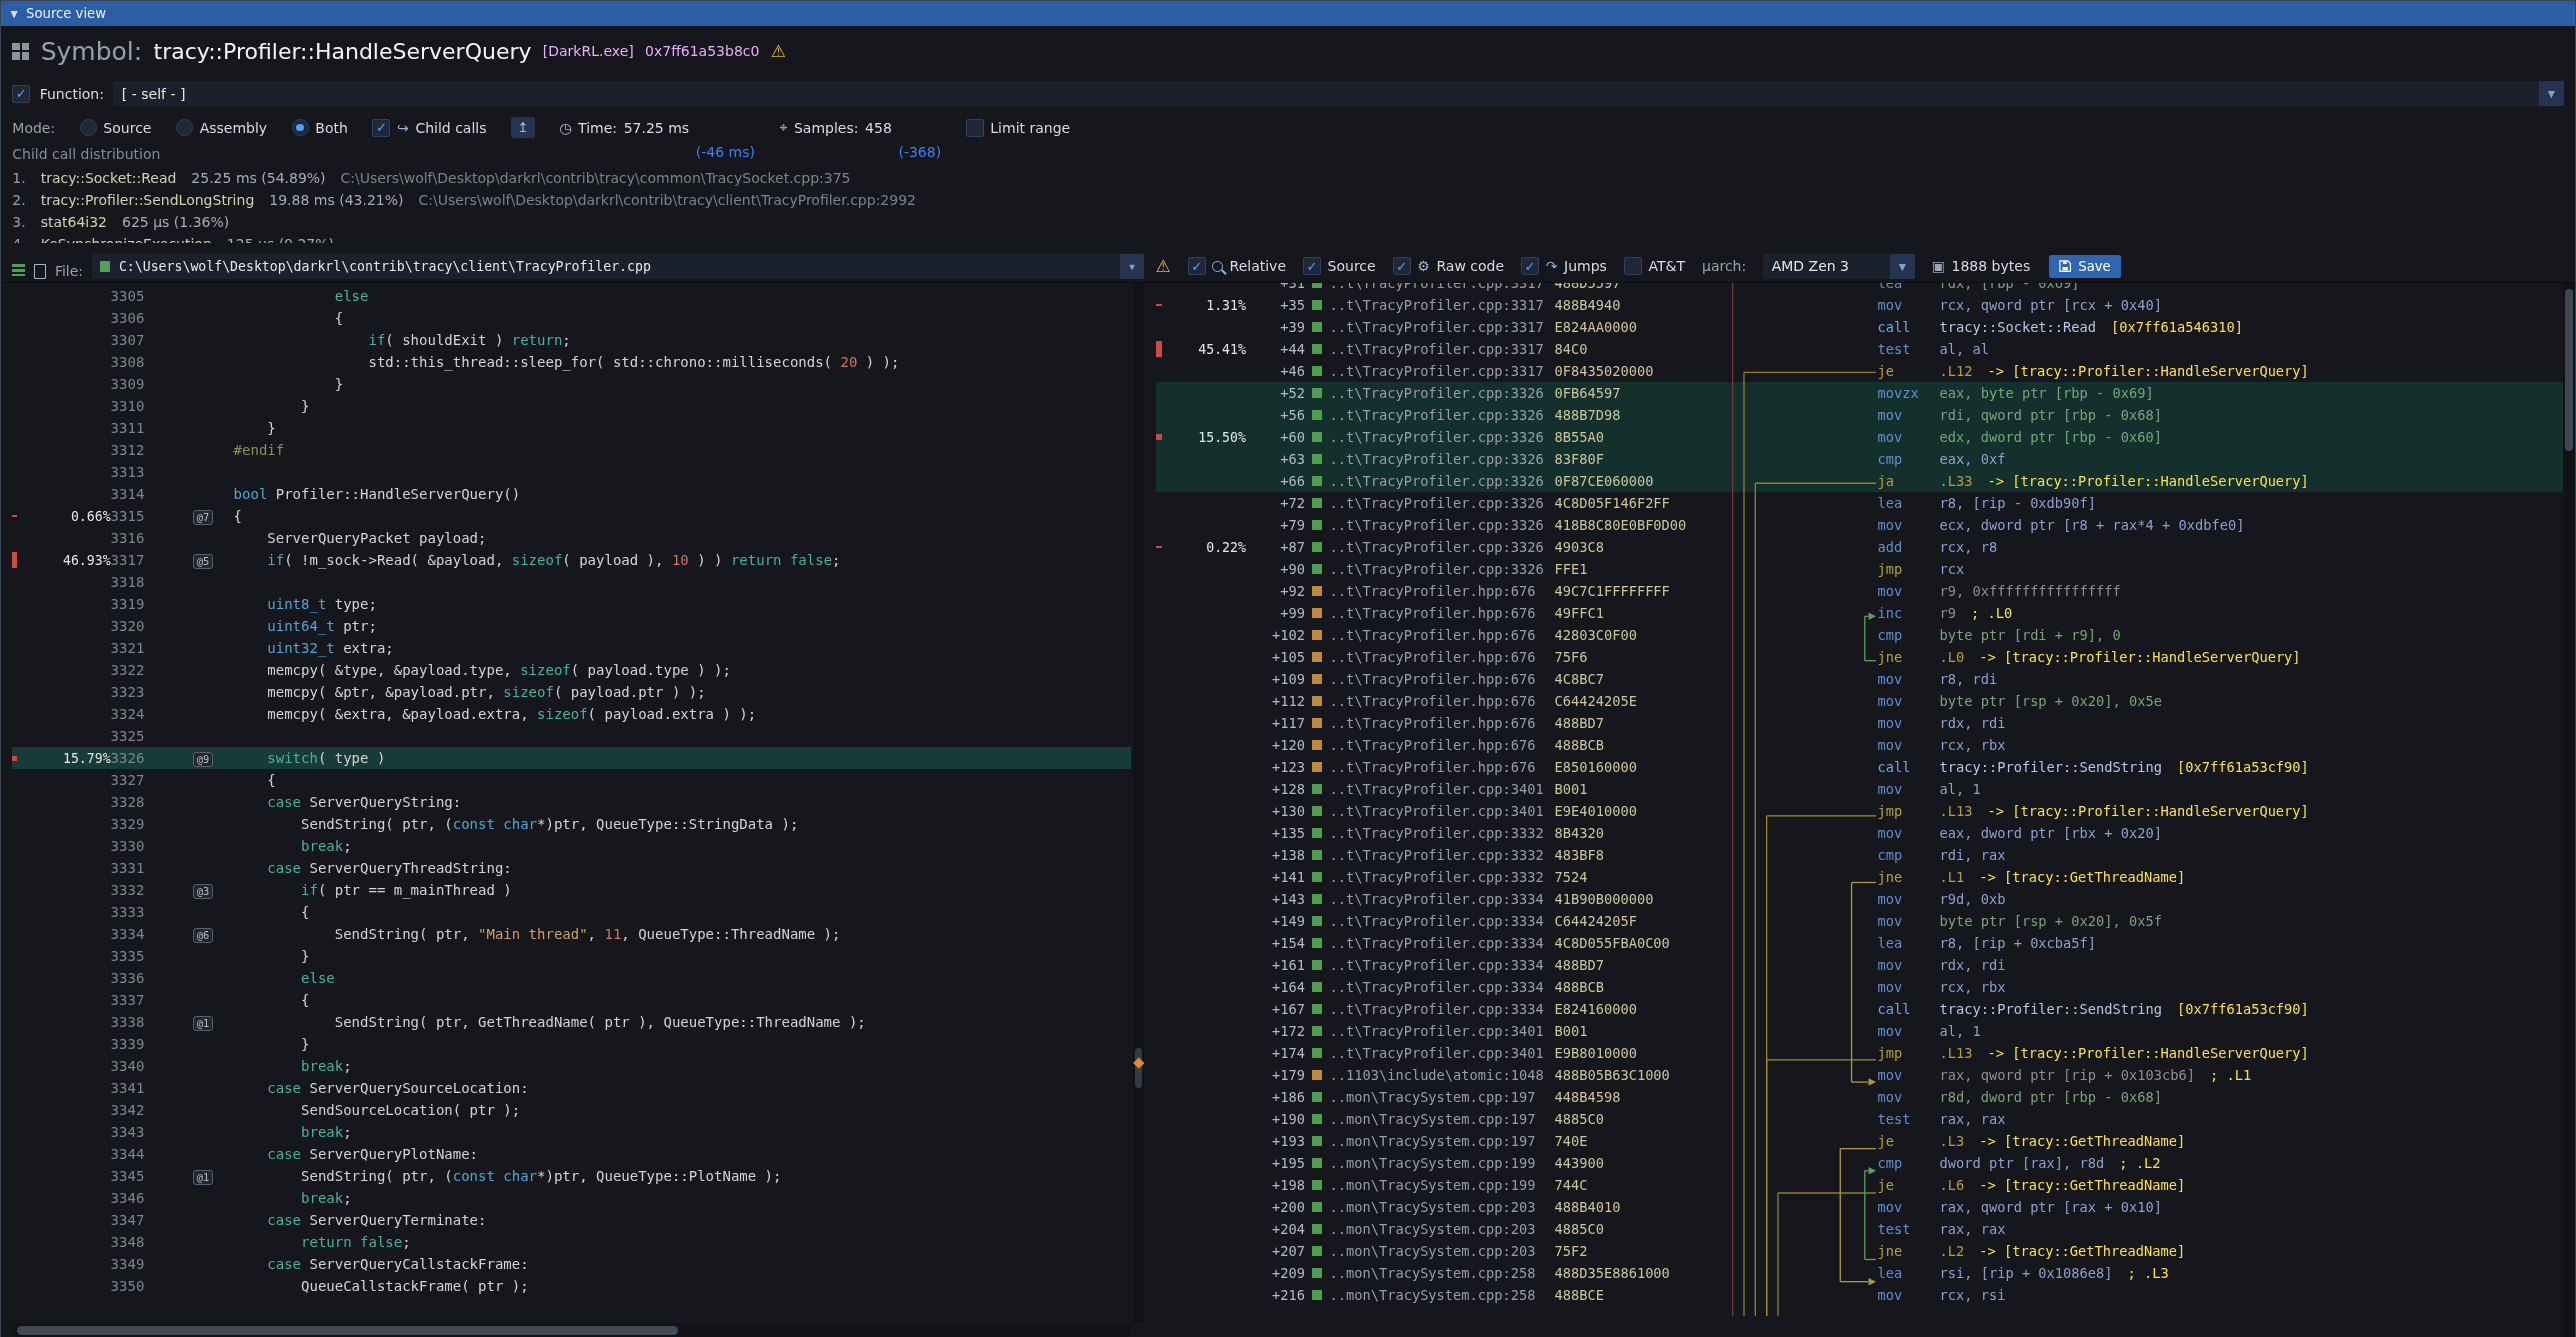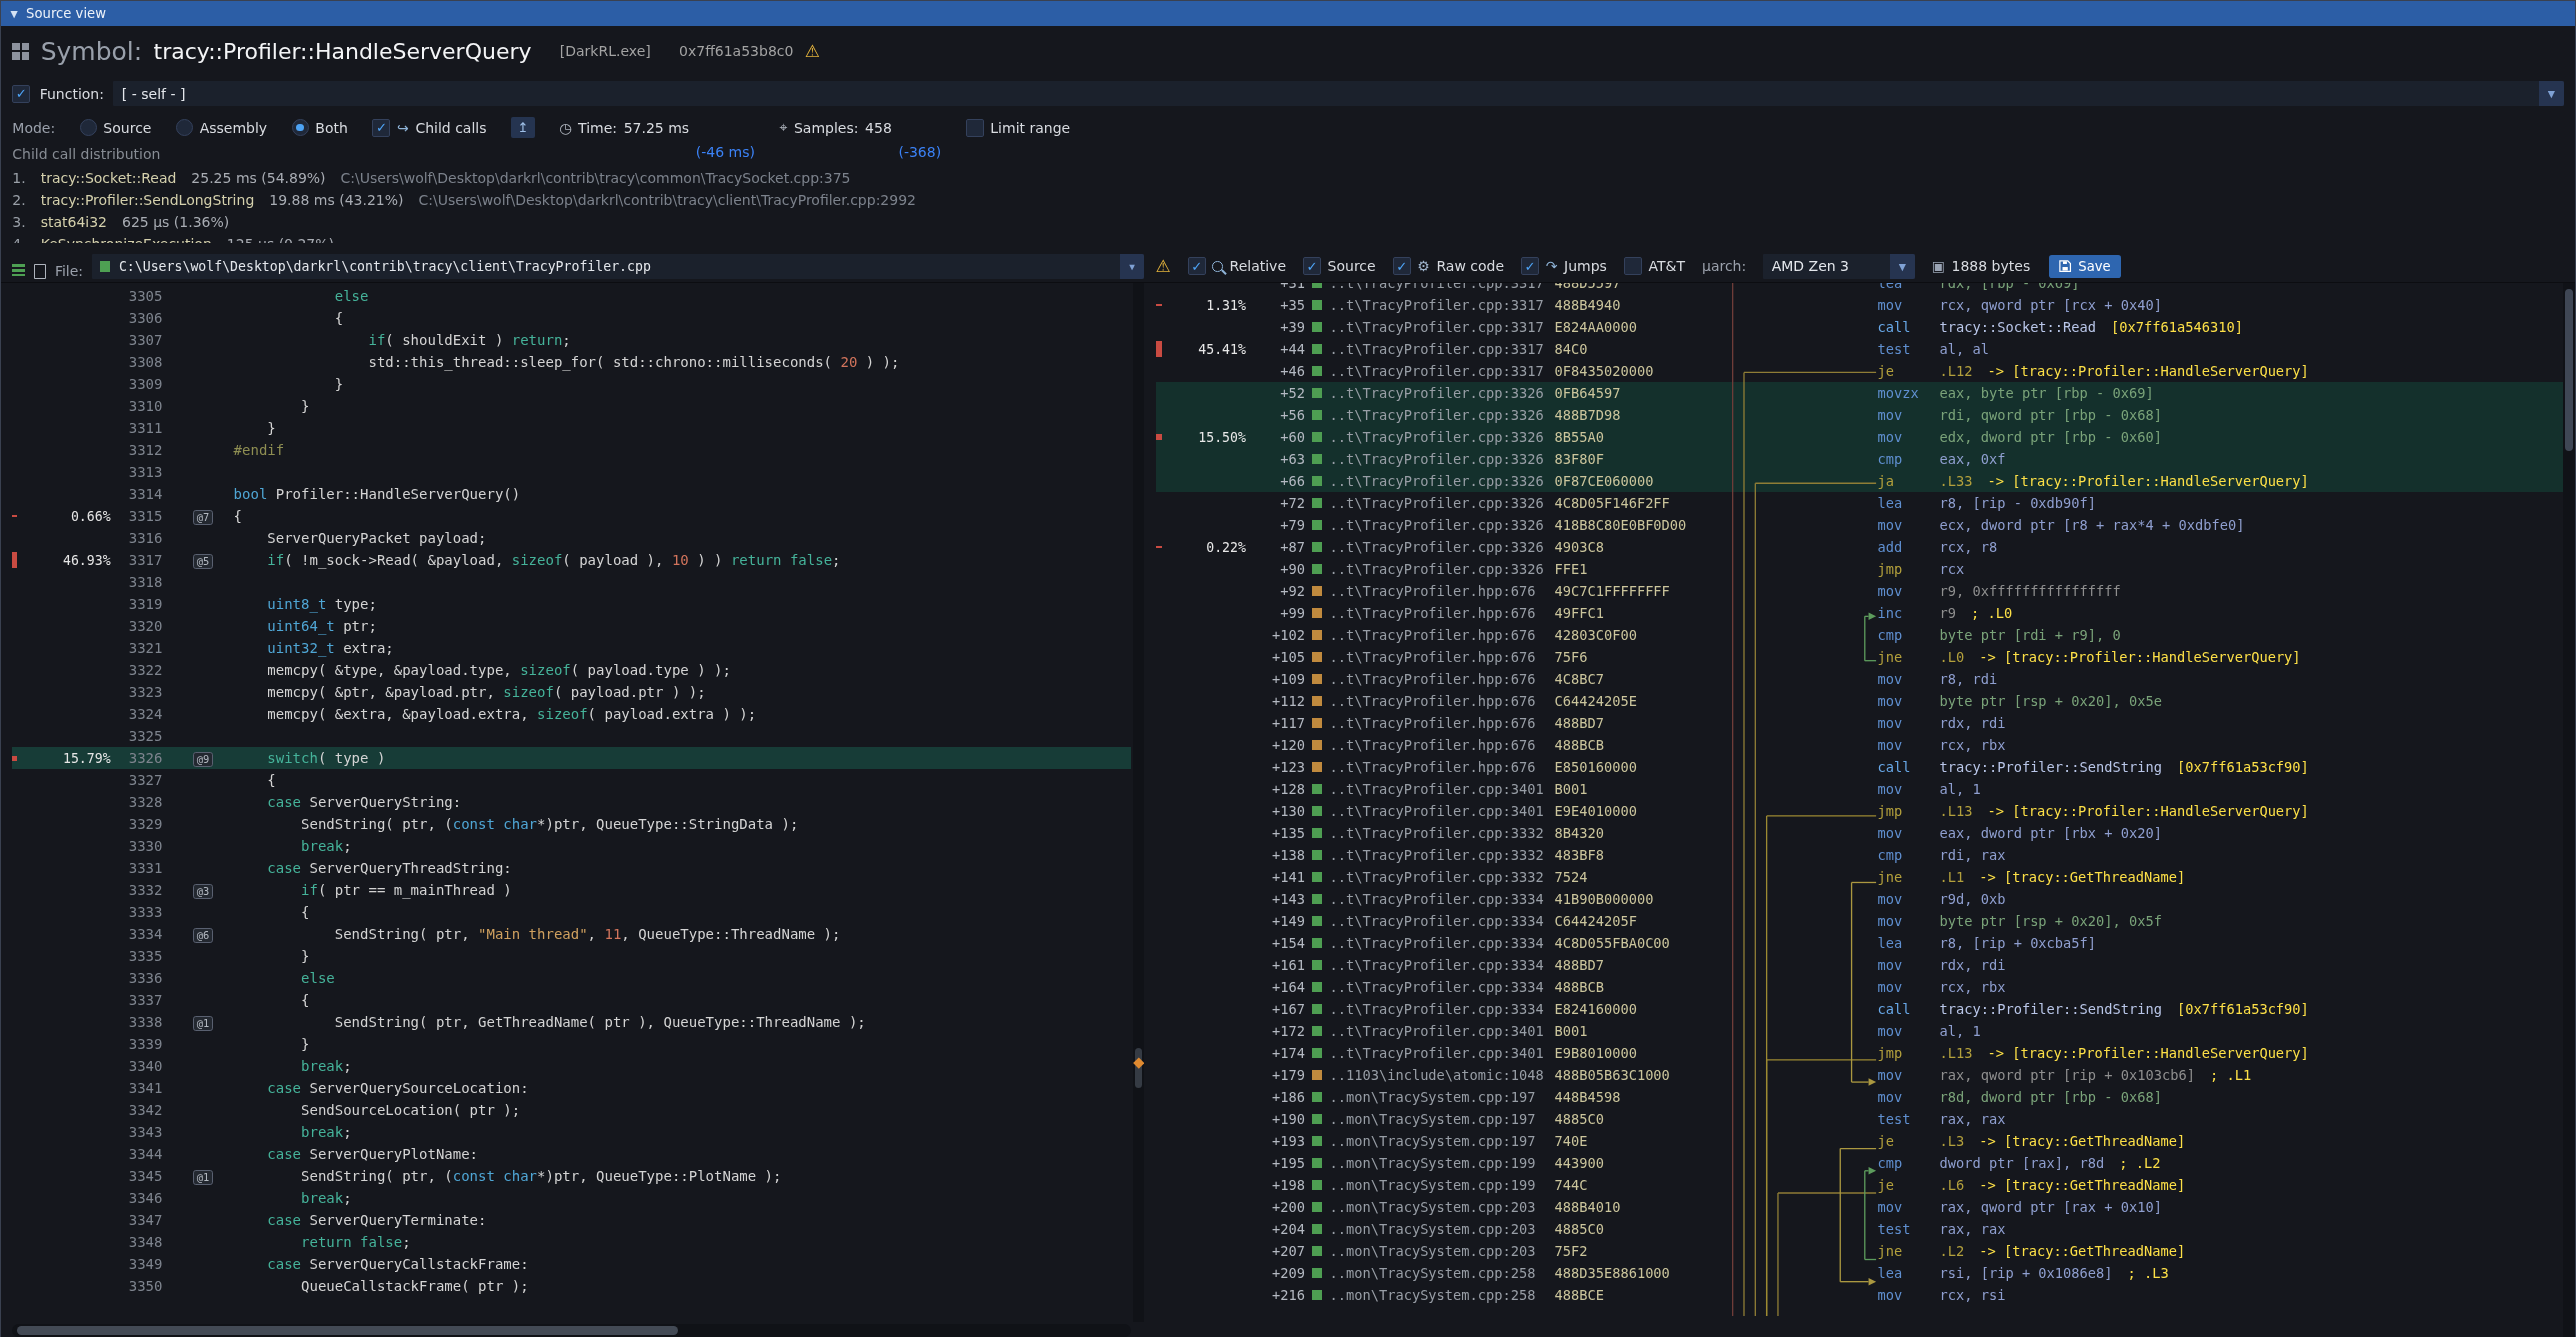--- a/index.html
+++ b/index.html
@@ -9,21 +9,21 @@
   
   .titlebar{height:24.6px;flex:0 0 24.6px;background:#2c5ea6;display:flex;align-items:center;
             padding:0 9.4px;gap:8.5px;font-size:13.2px;color:#edf2f9;}
   .tri{font-size:9.4px;color:#d4e2f4;}
   
   .sym-row{height:51px;flex:0 0 51px;display:flex;align-items:center;gap:11.3px;padding:0 11.3px;}
   .sym-icon{display:grid;grid-template-columns:7.6px 7.6px;gap:1.9px;}
   .sym-icon i{width:7.6px;height:7.6px;background:#8d939e;}
   .sym-label{font-size:25px;color:#99a0ab;}
   .sym-name{font-size:22px;color:#f4f5f7;}
-  .sym-mod,.sym-addr{font-size:14px;color:#a3a3a3;margin-left:17px;}
+  .sym-mod,.sym-addr{font-size:14px;color:#f0abfc;margin-left:0;}
   .warn{color:#e2b23c;font-size:17px;}
   
   .fn-row{height:34px;flex:0 0 34px;display:flex;align-items:center;gap:9.4px;padding:0 11.3px;font-size:14px;}
   .cb{width:16px;height:16px;background:#1f2839;border:0.9px solid #34415c;border-radius:1.9px;
       display:inline-flex;align-items:center;justify-content:center;flex:0 0 auto;}
   .cb i{font-style:normal;color:#4da3f5;font-size:13.2px;font-weight:bold;display:none;line-height:1;}
   .cb.on i{display:block;}
   .radio{width:15px;height:15px;border-radius:50%;background:#1f2839;border:0.9px solid #34415c;
          display:inline-flex;align-items:center;justify-content:center;flex:0 0 auto;}
   .radio i{width:7.6px;height:7.6px;border-radius:50%;background:#4da3f5;display:none;}
@@ -72,21 +72,21 @@
   
   .panes{flex:1;display:flex;border-top:0.9px solid #0c0d11;padding-left:11.3px;min-height:0;}
   .src-pane{width:1132px;flex:0 0 1132px;position:relative;overflow:hidden;}
   .src-lines{position:absolute;left:0;top:1.9px;right:13.2px;bottom:15px;overflow:hidden;}
   .src-row{height:22px;display:flex;align-items:center;font-family:"DejaVu Sans Mono",monospace;
            font-size:14px;white-space:pre;}
   .src-row.hl{background:#173c37;}
   .s-bar{width:11.3px;height:100%;display:flex;align-items:center;flex:0 0 auto;}
   .s-bar i{width:4.7px;background:#c94b42;display:block;}
   .s-pct{width:87px;text-align:right;color:#e6e6e6;font-size:13.2px;flex:0 0 auto;}
-  .s-num{width:70px;text-align:center;color:#7e848e;flex:0 0 auto;}
+  .s-num{width:70px;text-align:left;color:#7e848e;flex:0 0 auto;}
   .s-badge{width:53px;padding-left:12.3px;box-sizing:border-box;flex:0 0 auto;}
   .s-badge i{font-style:normal;border:0.9px solid #596070;color:#b4bac2;border-radius:2.8px;
              padding:0 2.8px;font-size:10.4px;background:#232830;line-height:13.2px;display:inline-block;}
   .s-code{flex:1;}
   .ck{color:#45b39a;} .ct{color:#4fa6d5;} .cn{color:#d2745c;} .cs{color:#cfa05f;}
   .cp{color:#8e8e52;} .cd{color:#d4d4d4;}
   
   .hscroll{position:absolute;left:0;right:13.2px;bottom:0;height:13.2px;background:#101217;border-radius:6.6px;}
   .hthumb{position:absolute;left:4.7px;top:1.9px;bottom:1.9px;width:661px;background:#434a55;border-radius:5.7px;display:block;}
   .vscroll{position:absolute;right:0;top:0;bottom:15px;width:11.3px;background:#101217;}

